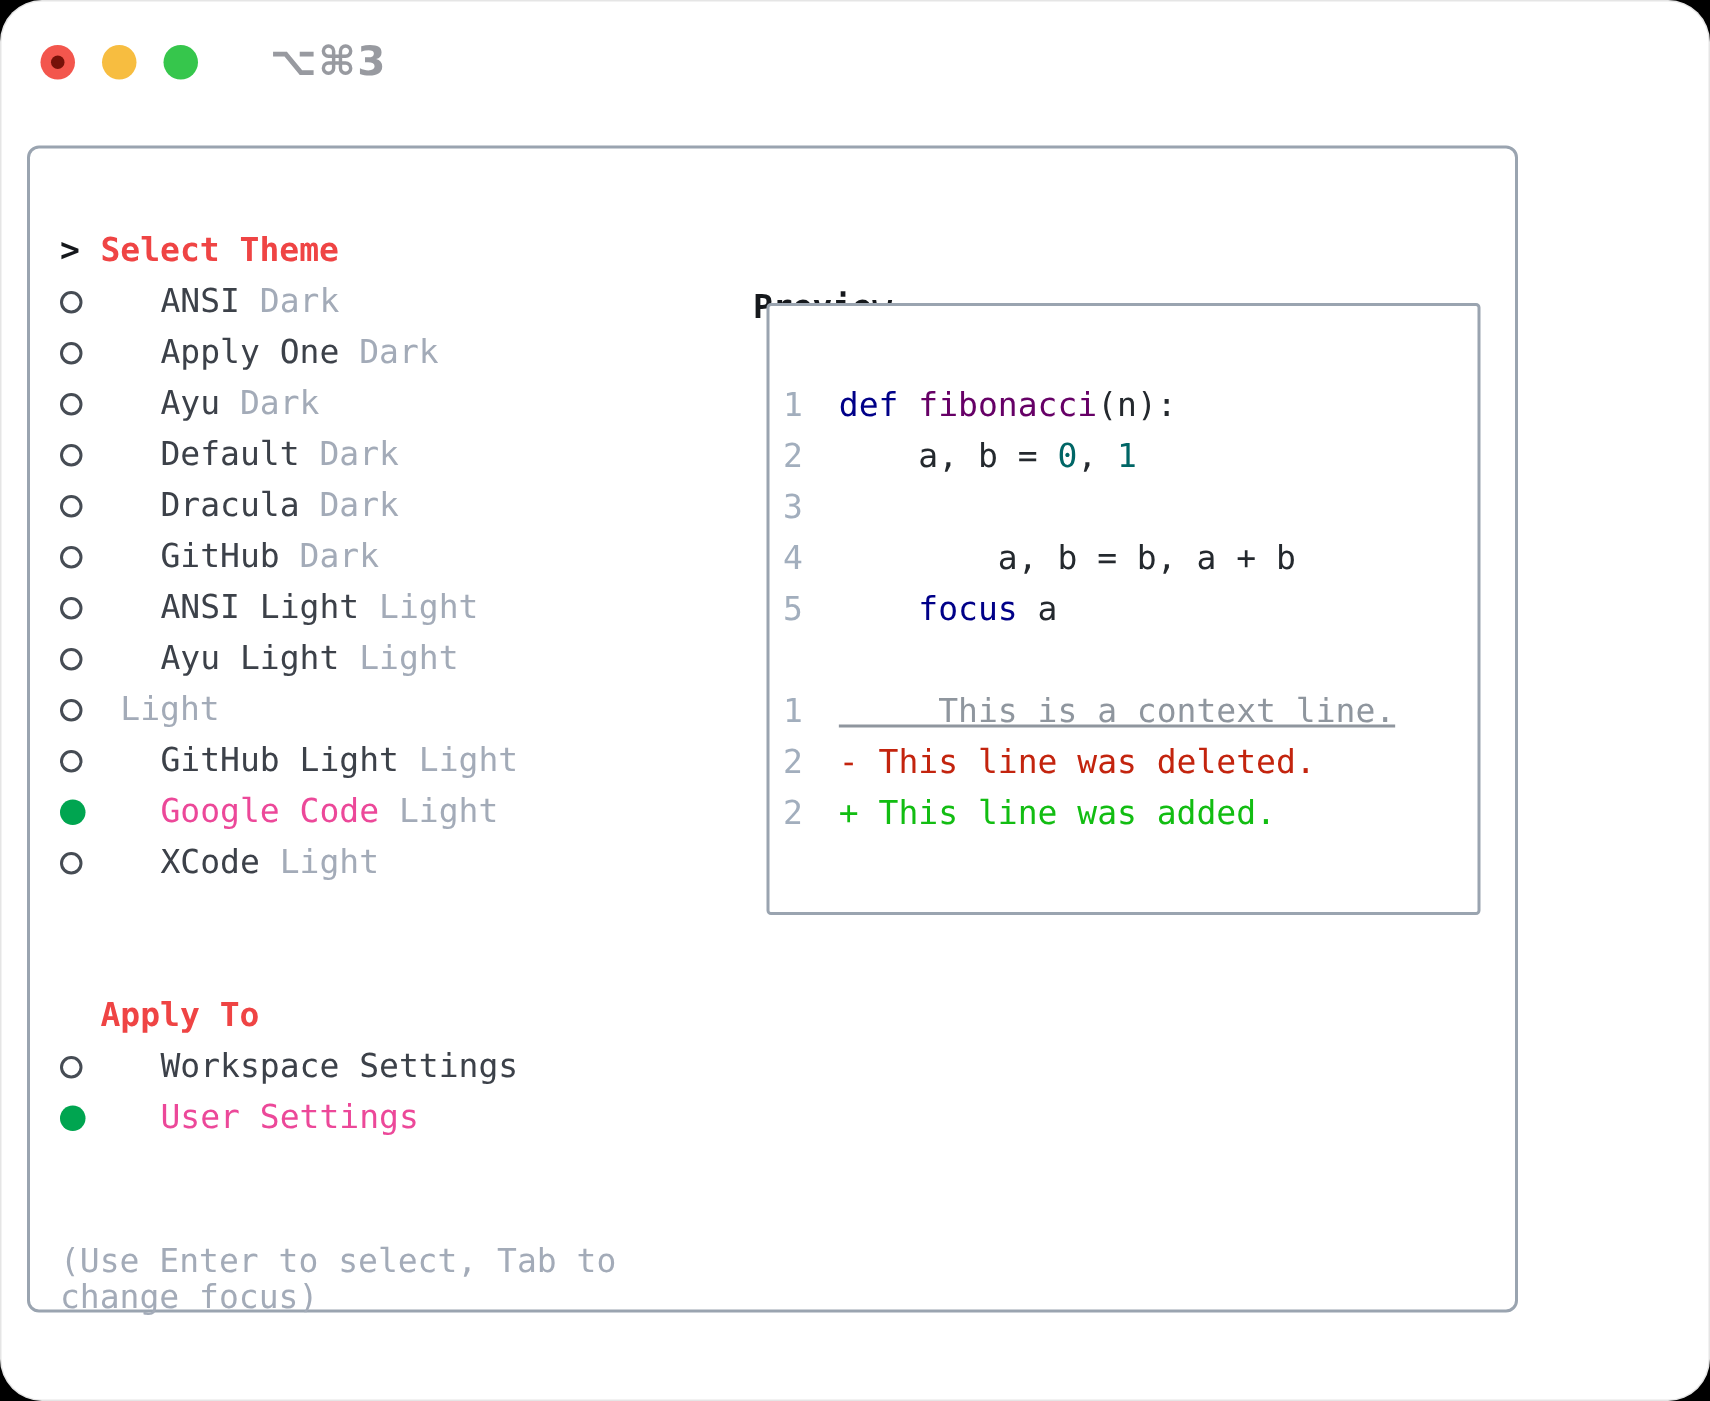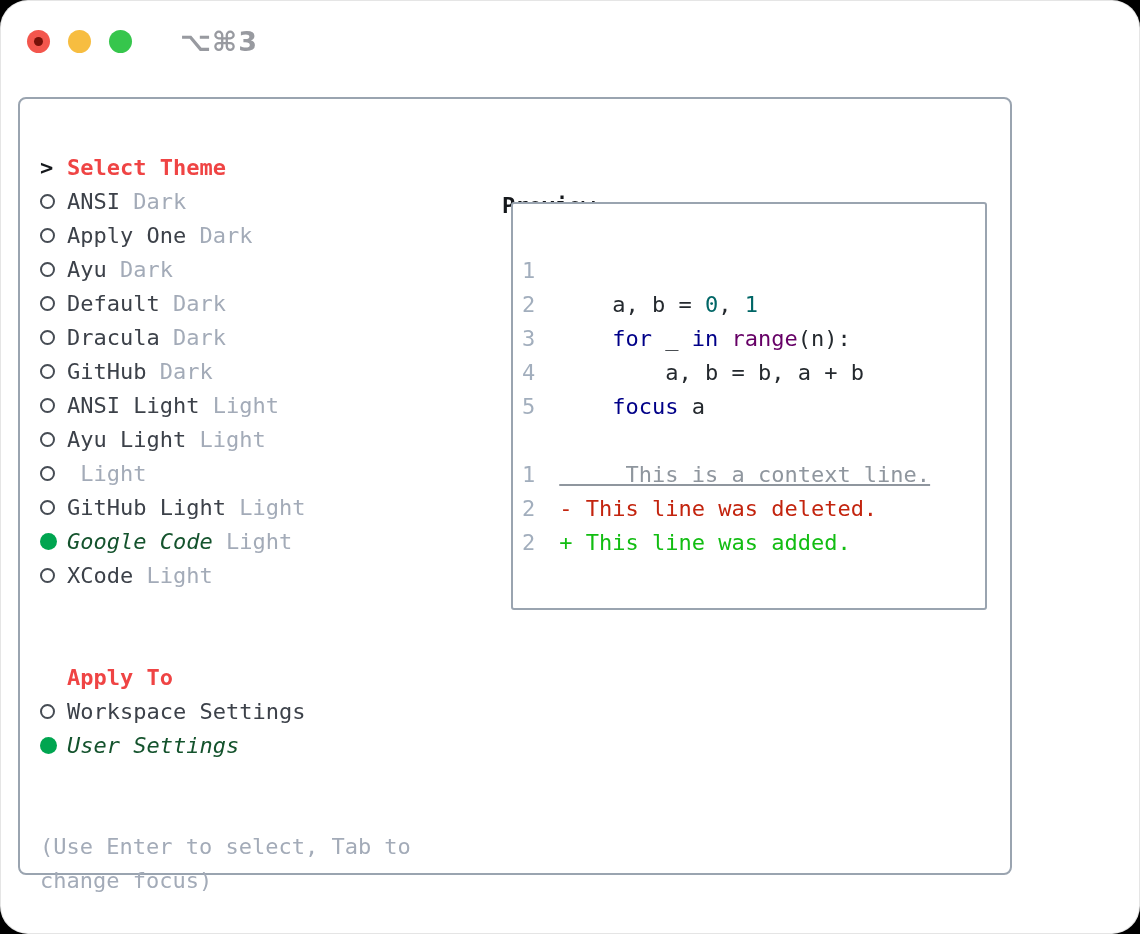--- a/index.html
+++ b/index.html
@@ -26,26 +26,26 @@
     border:2px solid #9aa4b0;border-radius:8px;background:#fff;box-sizing:border-box;
   }
   
   .left-col{position:absolute;left:20px;top:51px;width:440px;font-size:22px;color:#3c4149;}
   .row{height:34px;display:flex;align-items:center;white-space:pre;}
   .marker{width:27px;display:flex;align-items:center;flex:none;}
   .prompt{font-weight:700;color:#15181c;}
   .hdr{font-weight:700;color:#ef4444;}
   .radio{width:15px;height:15px;border:2px solid #464c54;border-radius:50%;box-sizing:border-box;}
   .radio.sel{width:17px;height:17px;border:none;background:#00a550;}
-  .row .label{color:#3c4149;}
-  .row.selected .label{color:#14532d;font-style:italic;}
+  .row .label{color:#3c4149;margin-left:40px;}
+  .row.selected .label{color:#ec4899;}
   .variant{color:#a3abb8;}
   .spacer{height:34px;}
   .spacer2{height:68px;}
-  .hint{color:#a3abb8;font-size:22px;line-height:34px;width:420px;}
+  .hint{color:#a3abb8;font-size:22px;line-height:24px;width:420px;}
   
   .preview-title{position:absolute;left:482px;top:51px;height:34px;display:flex;align-items:center;
                  font-size:22px;font-weight:700;color:#15181c;margin-top:38px;}
   .preview-box{
     position:absolute;left:491px;top:103px;width:476px;height:408px;box-sizing:border-box;
     border:2px solid #9aa4b0;border-radius:3px;background:#fff;
     padding:49px 0 0 9px;font-size:22px;
   }
   .cline{height:34px;display:flex;align-items:center;white-space:pre;}
   .ln{display:inline-block;width:1ch;text-align:right;color:#a2aebd;flex:none;}
@@ -107,23 +107,23 @@
 
       <div class="spacer2"></div>
 
       <div class="hint">(Use Enter to select, Tab to change focus)</div>
     </div>
 
     <div class="preview-title">Preview</div>
 
     <div class="preview-box">
       <div id="code-block">
-          <div class="cline"><span class="ln">1</span></div>
+          <div class="cline"><span class="ln">1</span><span class="ctext"><span class="tok-keyword">def</span><span class="tok-plain"> </span><span class="tok-title">fibonacci</span><span class="tok-plain">(n):</span></span></div>
           <div class="cline"><span class="ln">2</span><span class="ctext"><span class="tok-plain">    a, b = </span><span class="tok-number">0</span><span class="tok-plain">, </span><span class="tok-number">1</span></span></div>
-          <div class="cline"><span class="ln">3</span><span class="ctext"><span class="tok-plain">    </span><span class="tok-keyword">for</span><span class="tok-plain"> _ </span><span class="tok-keyword">in</span><span class="tok-plain"> </span><span class="tok-title">range</span><span class="tok-plain">(n):</span></span></div>
+          <div class="cline"><span class="ln">3</span></div>
           <div class="cline"><span class="ln">4</span><span class="ctext"><span class="tok-plain">        a, b = b, a + b</span></span></div>
           <div class="cline"><span class="ln">5</span><span class="ctext"><span class="tok-plain">    </span><span class="tok-keyword">focus</span><span class="tok-plain"> a</span></span></div>
         </div>
       <div class="spacer"></div>
       <div id="diff-block">
           <div class="cline"><span class="ln">1</span><span class="ctext diff-context">     This is a context line.</span></div>
           <div class="cline"><span class="ln">2</span><span class="ctext diff-deleted">- This line was deleted.</span></div>
           <div class="cline"><span class="ln">2</span><span class="ctext diff-added">+ This line was added.</span></div>
         </div>
     </div>

